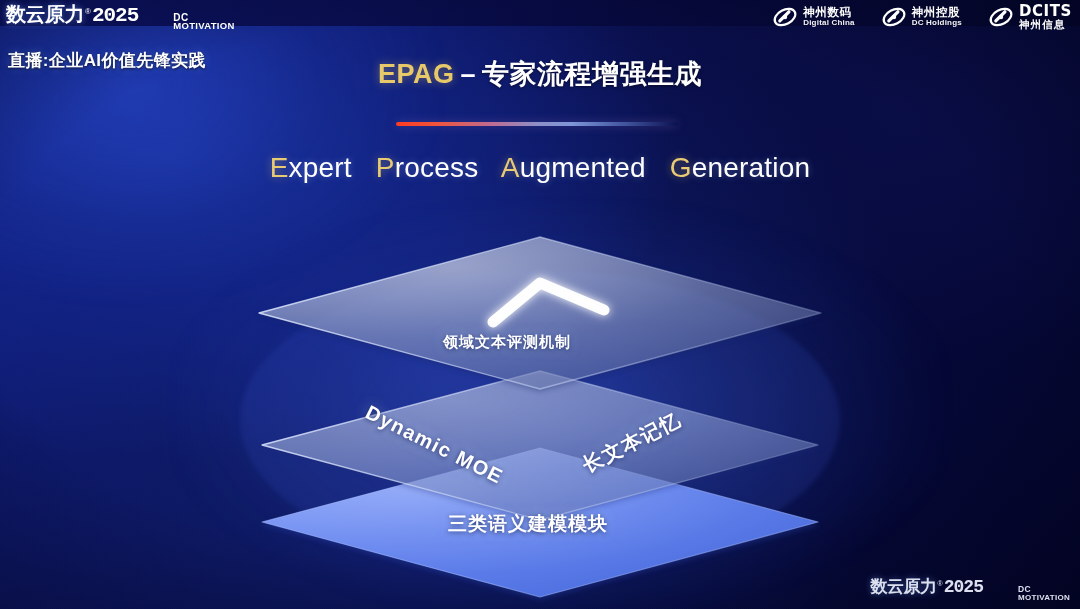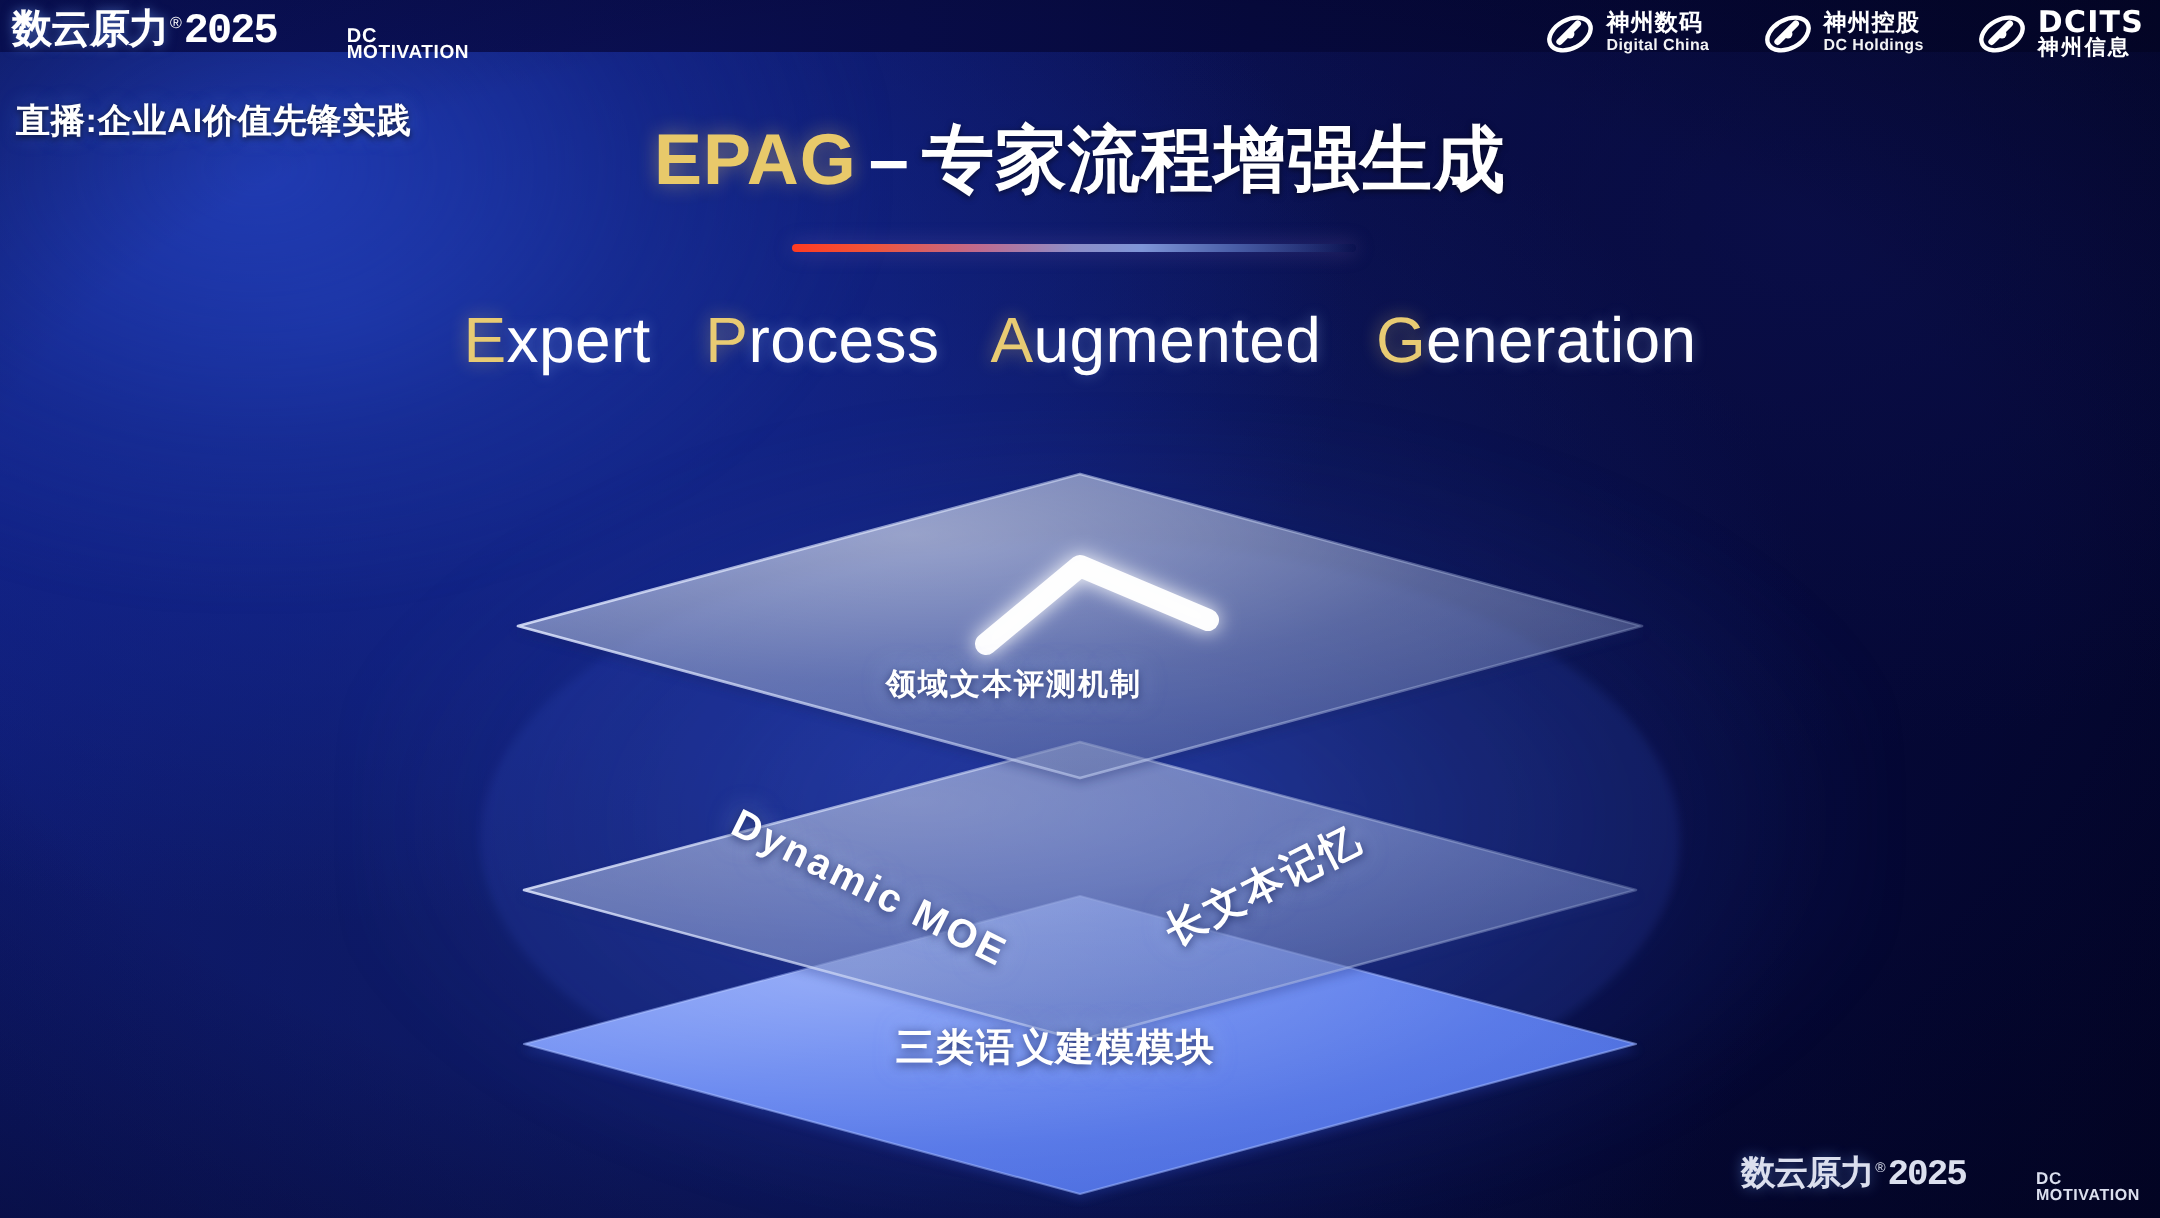--- a/index.html
+++ b/index.html
@@ -50,31 +50,31 @@
   .brand .mark{width:26px;height:26px;flex:0 0 26px;}
   .brand .txt{display:flex;flex-direction:column;line-height:1.02;color:#fff;}
   .brand .cn{font-size:11.5px;font-weight:bold;letter-spacing:0.6px;white-space:nowrap;}
   .brand .en{font-size:8px;font-weight:bold;letter-spacing:0.2px;white-space:nowrap;opacity:.95;}
   .brand .cn-lg{font-size:15px;font-weight:bold;letter-spacing:0.6px;white-space:nowrap;
     font-family:"DejaVu Sans","Liberation Sans",sans-serif;}
   .brand .cn-sm{font-size:10.5px;font-weight:bold;letter-spacing:1.2px;white-space:nowrap;}
 
   
   .epag-title{position:absolute;left:0;right:0;top:56px;text-align:center;
-    font-size:36px;font-weight:bold;white-space:nowrap;letter-spacing:0.5px;}
+    font-size:27px;font-weight:bold;white-space:nowrap;letter-spacing:0.5px;}
   .epag-title .acr{color:#e8c96a;text-shadow:0 0 10px rgba(232,201,106,0.45);}
   .epag-title .dash{color:#ffffff;margin:0 6px;}
   .epag-title .cn{color:#ffffff;text-shadow:0 1px 3px rgba(0,0,0,0.55);}
 
   .divider{position:absolute;left:396px;top:122px;width:282px;height:4px;border-radius:2px;
     background:linear-gradient(90deg,#ff3b22 0%,#f0543a 14%,#c06b8e 33%,#8e8fc8 50%,#7f96d8 62%,#4a5fa8 78%,rgba(20,26,90,0) 100%);
     box-shadow:0 0 10px rgba(160,120,200,0.35);}
 
   .subtitle{position:absolute;left:0;right:0;top:152px;text-align:center;
-    font-size:32px;font-weight:normal;white-space:nowrap;letter-spacing:0.2px;
+    font-size:28px;font-weight:normal;white-space:nowrap;letter-spacing:0.2px;
     font-family:"Liberation Sans","DejaVu Sans",sans-serif;}
   .subtitle .cap{color:#e8cb73;text-shadow:0 0 9px rgba(232,203,115,0.45);}
   .subtitle .rest{color:#ffffff;text-shadow:0 0 7px rgba(170,200,255,0.35);}
 
   
   .stack{position:absolute;left:0;top:0;width:1080px;height:609px;pointer-events:none;}
   .layer-text{position:absolute;color:#ffffff;font-weight:bold;white-space:nowrap;
     text-shadow:0 1px 5px rgba(20,30,90,0.85),0 0 12px rgba(180,210,255,0.55);}
   .t-top{left:443px;top:333px;font-size:15px;letter-spacing:1px;}
   .t-bottom{left:448px;top:511px;font-size:19px;letter-spacing:1px;}

